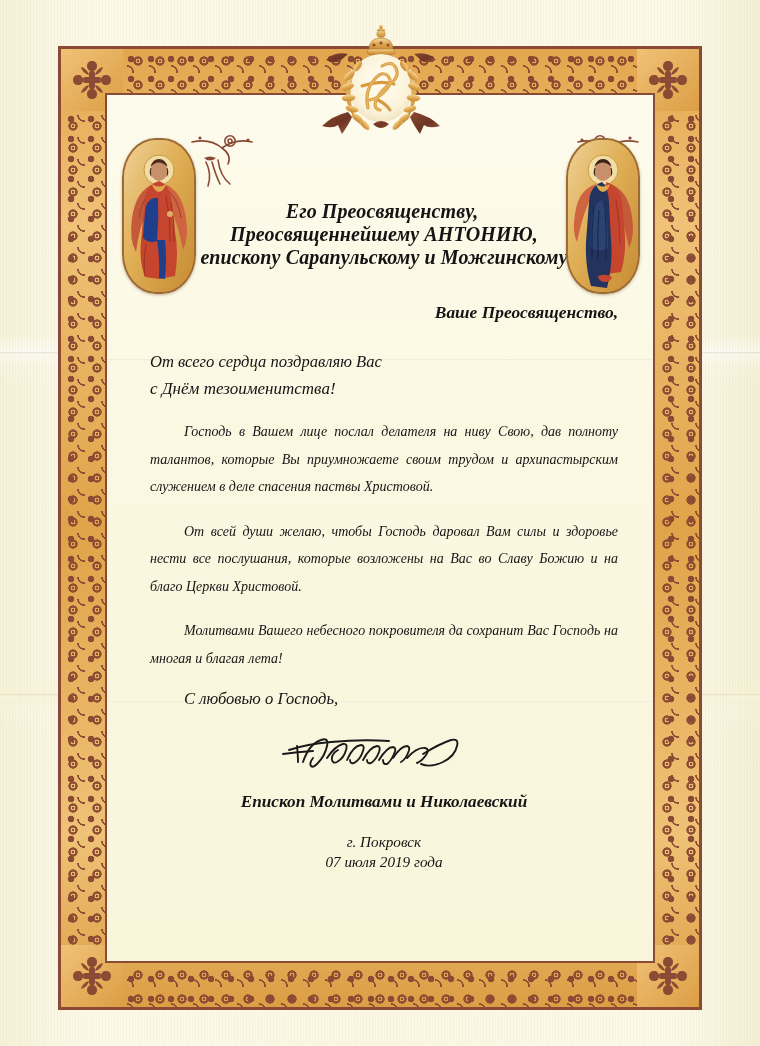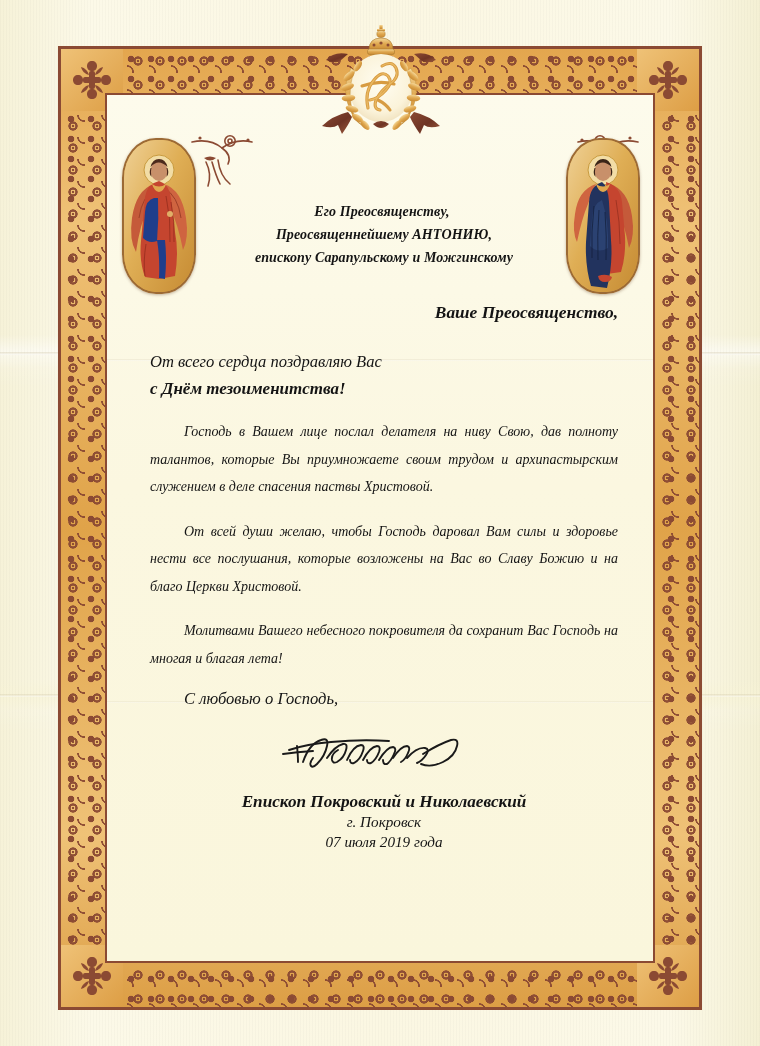--- a/index.html
+++ b/index.html
@@ -123,38 +123,38 @@
   #flLeft{left:186px;top:132px;}
   #flRight{left:524px;top:132px;transform:scaleX(-1);}
 
   
   #content{
     position:absolute;left:150px;top:200px;width:468px;z-index:3;
     color:#141414;
   }
   .addr{
     font-style:italic;font-weight:bold;
-    font-size:14px;line-height:23px;
+    font-size:20px;line-height:23px;
     text-align:center;
     letter-spacing:.1px;
   }
   .addr .l1{margin-left:-4px;}
   .greet{
     margin-top:30px;
     font-style:italic;font-weight:bold;
     font-size:17.4px;line-height:27px;
     text-align:right;
   }
   .lead{
     margin-top:24px;
     text-align:left;
     font-style:italic;
     font-size:16.6px;line-height:24px;
   }
-  .lead .bold{font-weight:bold;display:block;margin-top:3px;font-size:17px;}
+  .lead .bold{font-weight:normal;display:block;margin-top:3px;font-size:17px;}
   .para{
     margin-top:17px;
     font-style:italic;
     font-size:14px;
     line-height:27.5px;
     text-align:justify;
     text-indent:34px;
   }
   .closing{
     margin-top:12px;
@@ -166,21 +166,21 @@
   
   #sigwrap{margin-top:16px;text-align:center;}
   #sigwrap svg{display:inline-block;}
   .sigtitle{
     margin-top:14px;
     text-align:center;
     font-style:italic;font-weight:bold;
     font-size:17.2px;
   }
   .place{
-    text-align:center;
+    margin-top:20px;text-align:center;
     font-style:italic;font-size:15.2px;line-height:20px;
   }
 </style>
 </head>
 <body>
 
 <div id="page">
   <div id="grain"></div>
   <div class="fold f1"></div>
   <div class="fold f2"></div>
@@ -484,20 +484,20 @@
           <path d="M94 32 q7 -13 14 -14 q4 0 2 6 q-3 8 -8 11 q-4 1 -4 -3"></path>
           <path d="M110 32 q8 -13 14 -13 q4 1 1 7 q-3 7 -7 10 q-4 1 -4 -4"></path>
           <path d="M124 30 q8 -12 14 -12 q4 1 1 7 q-3 7 -7 9"></path>
           <path d="M138 30 q10 -11 18 -10 q5 1 1 7 q-4 6 -9 8"></path>
           <path d="M154 26 q16 -10 28 -14 q8 -2 6 6 q-2 10 -14 16 q-12 6 -22 2"></path>
           <path d="M20 22 q18 -6 42 -8 q30 -3 58 -1"></path>
         </g>
       </svg>
     </div>
 
-    <div class="sigtitle">Епископ Покровский и Николаевский</div>
+    <div class="sigtitle">Епископ Молитвами и Николаевский</div>
 
     <div class="place">
       <div>г. Покровск</div>
       <div>07 июля 2019 года</div>
     </div>
   </div>
 </div>
 
 </body></html>

